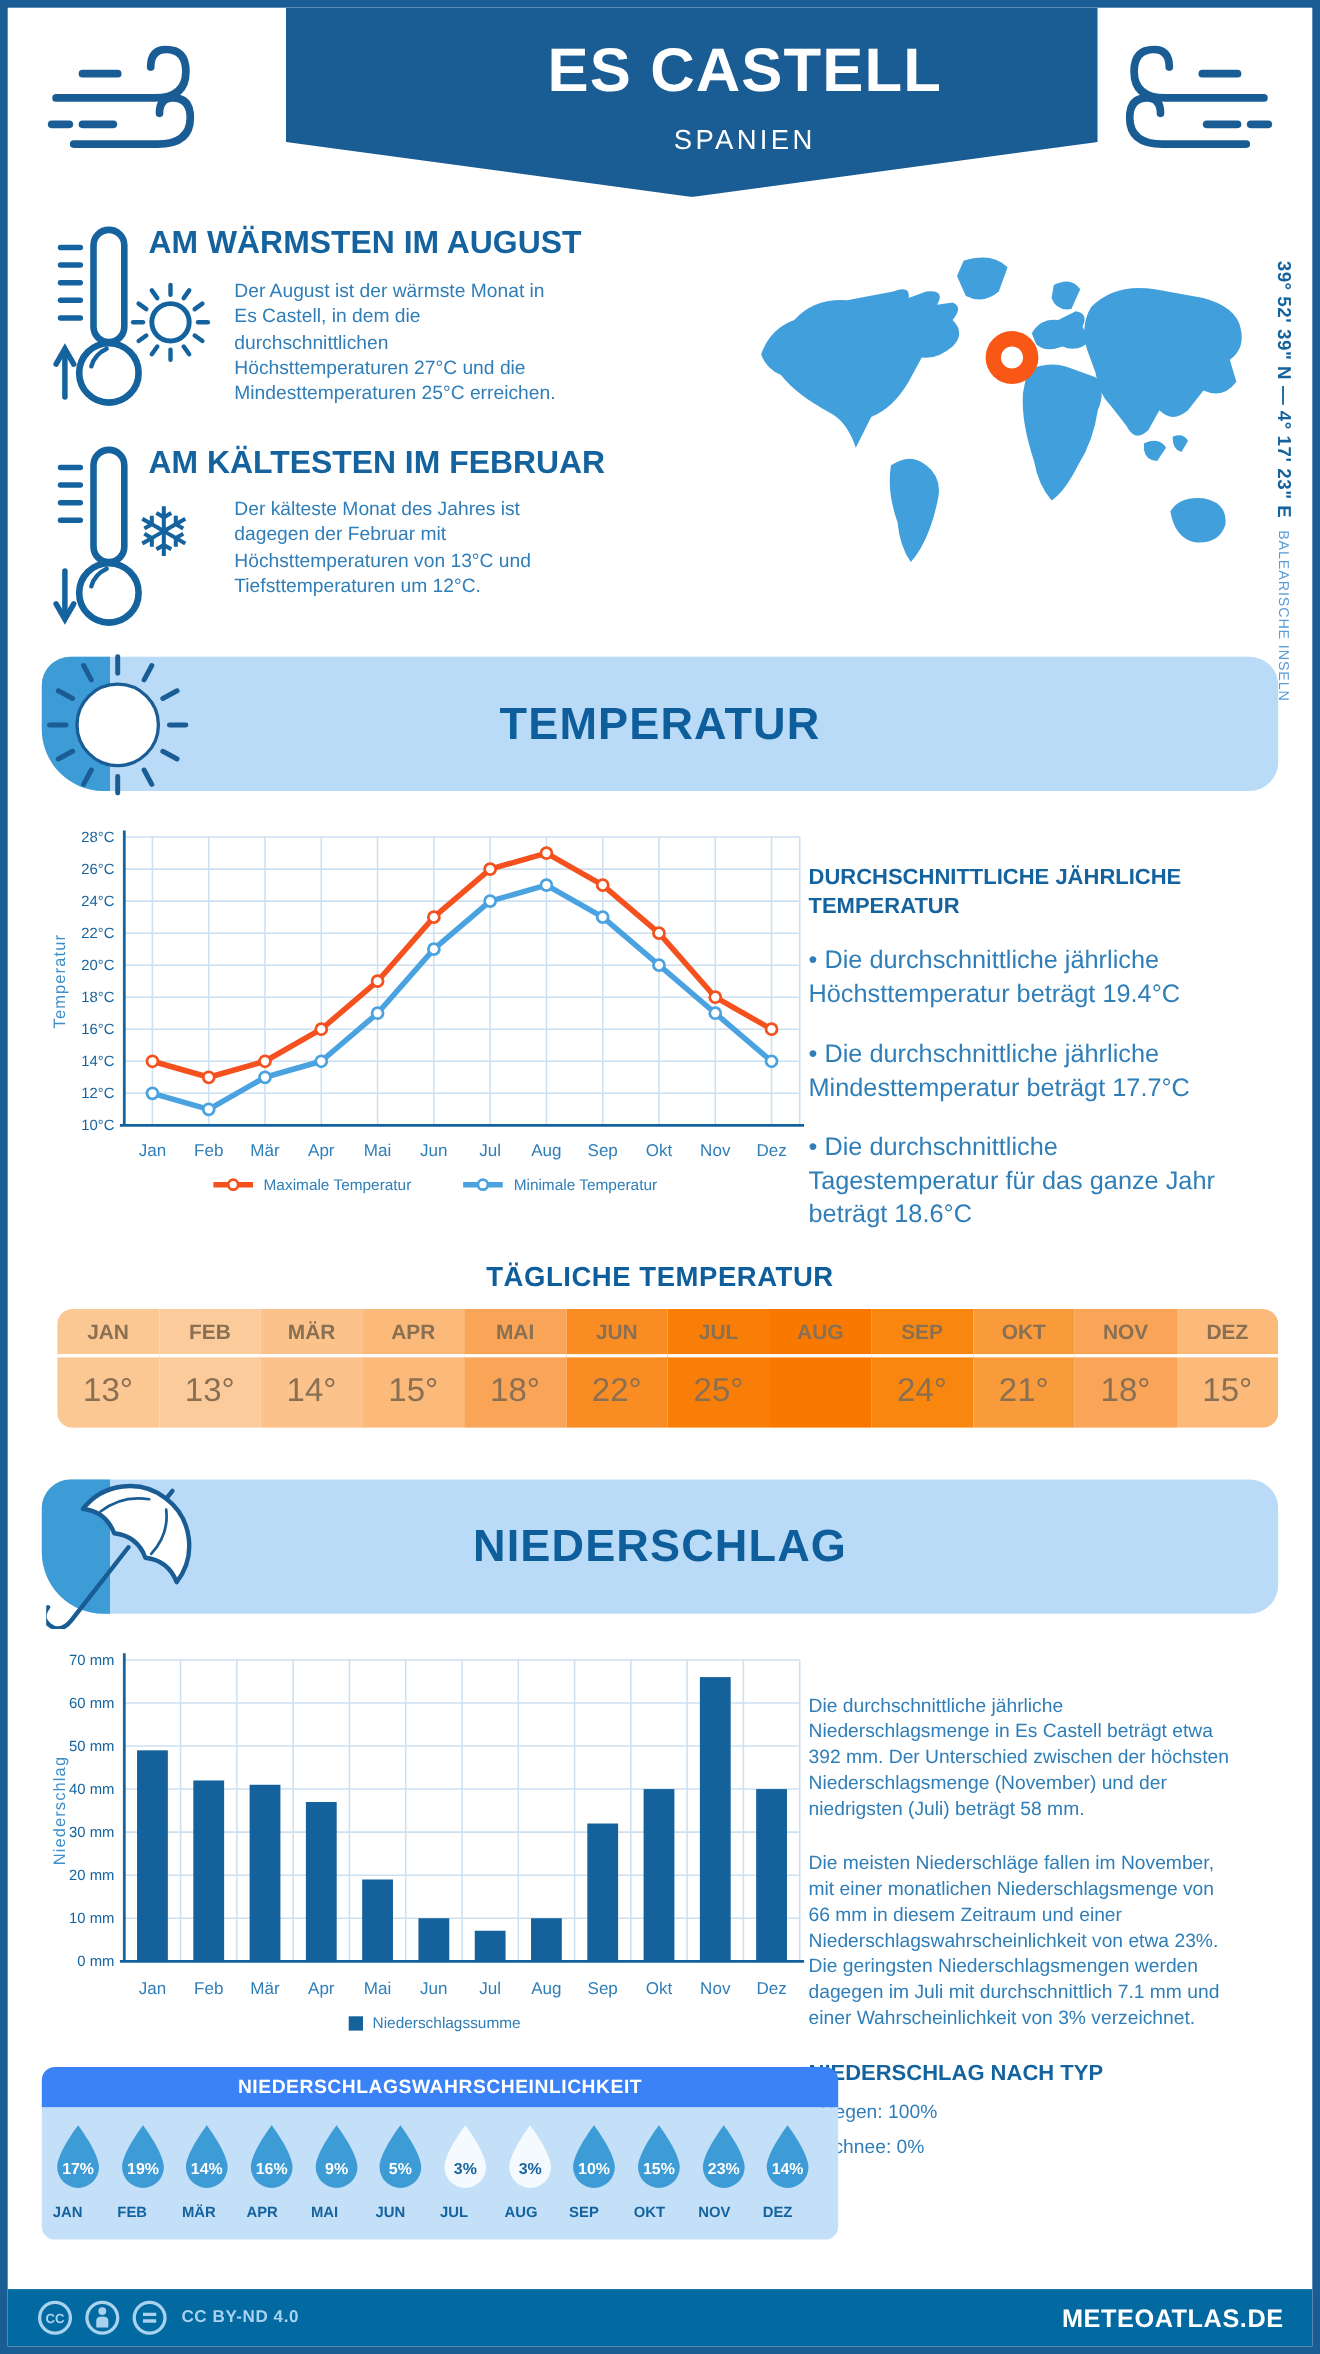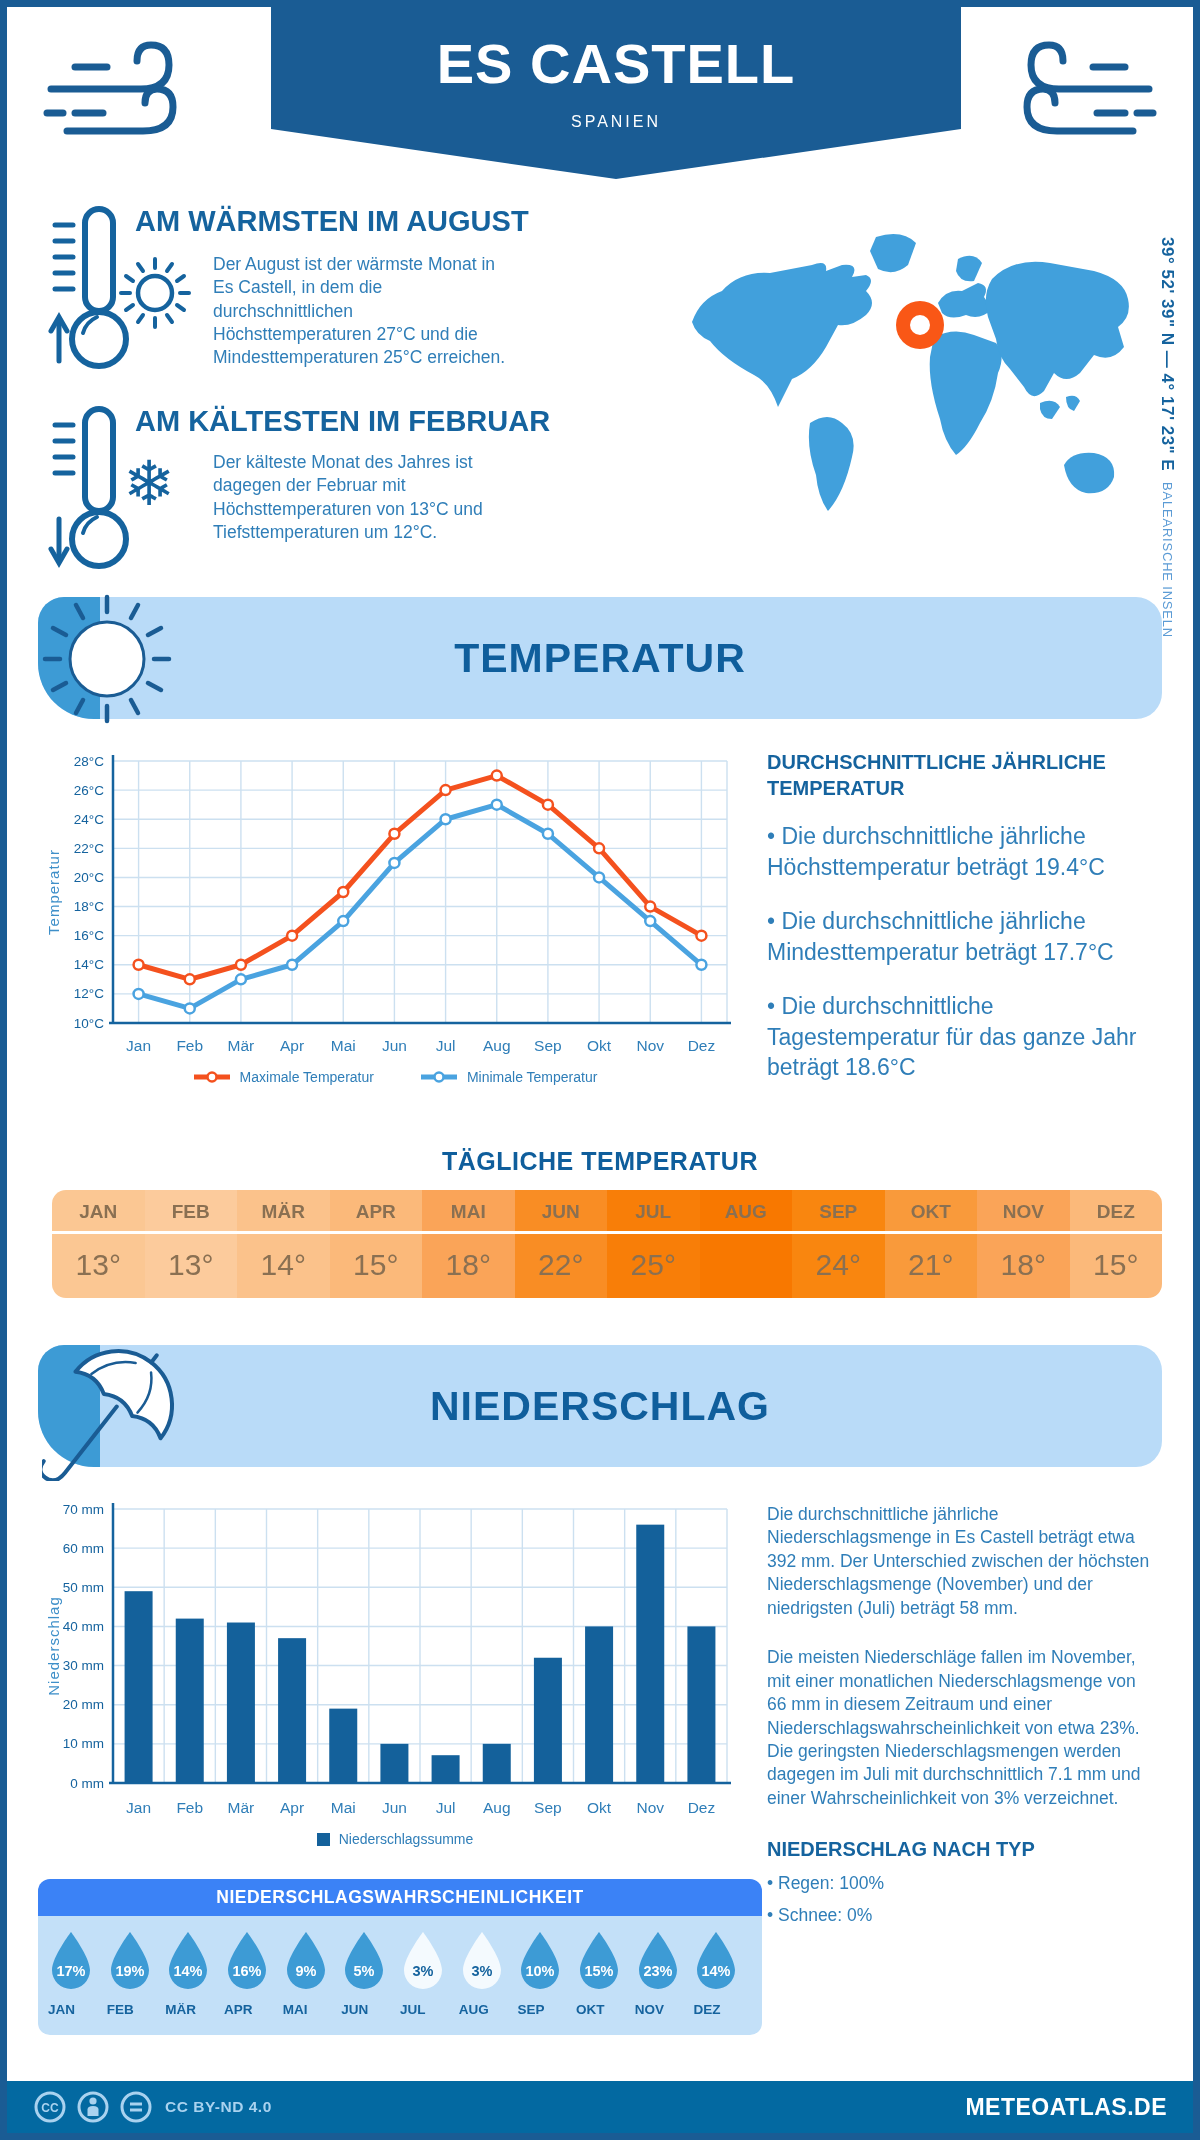--- a/index.html
+++ b/index.html
@@ -1,22 +1,22 @@
 <!DOCTYPE html>
 <html><head>
 <meta charset="utf-8">
 <style>
   html,body{margin:0;padding:0;background:#fff;font-family:"Liberation Sans",sans-serif;}
   .page{position:relative;width:1200px;height:2140px;border:7px solid #1A5C94;box-sizing:border-box;background:#fff;overflow:hidden;}
 
   
-  .banner{position:absolute;left:264px;top:0;width:690px;height:172px;background:#1A5C94;
-          clip-path:polygon(0 0,100% 0,100% 71%,50% 100%,0 71%);}
+  .banner{position:absolute;left:253px;top:0;width:690px;height:172px;background:#1A5C94;
+          clip-path:polygon(0 0,100% 0,100% 71%,50% 100%,0 71%);padding-left:48px;}
   .banner-title{position:absolute;top:24px;width:100%;text-align:center;font-size:56px;font-weight:bold;color:#fff;letter-spacing:1px;}
-  .banner-sub{position:absolute;top:106px;width:100%;text-align:center;font-size:16px;color:#fff;letter-spacing:3px;}
+  .banner-sub{position:absolute;top:106px;width:100%;text-align:center;font-size:25px;color:#fff;letter-spacing:3px;}
   .wind{position:absolute;top:20px;}
   .wind.left{left:34px;} .wind.right{right:34px;transform:scaleX(-1);}
 
   
   .h-title{position:absolute;font-size:29px;font-weight:bold;color:#15639E;}
   .h-text{position:absolute;font-size:17.5px;line-height:1.33;color:#2F7EB8;}
   .flake{position:absolute;left:116px;top:440px;font-size:62px;color:#15639E;font-family:"DejaVu Sans",sans-serif;}
 
   
   .map{position:absolute;left:655px;top:200px;}
@@ -30,21 +30,21 @@
   .sec-title{position:absolute;width:100%;top:50%;transform:translateY(-50%);text-align:center;
              font-size:41px;font-weight:bold;color:#0F5E9C;letter-spacing:1px;}
   .sec-icon{position:absolute;left:4px;top:-4px;}
 
   
   .chart{position:absolute;left:38px;}
   .legend{position:absolute;left:38px;width:700px;display:flex;justify-content:center;gap:46px;align-items:center;}
   .legend-item{display:flex;align-items:center;gap:9px;font-size:14px;color:#2F7EB8;}
 
   
-  .col-right{position:absolute;left:760px;width:392px;}
+  .col-right{position:absolute;left:728px;width:392px;margin-top:36px;}
   .col-heading{font-size:20px;font-weight:bold;color:#15639E;line-height:1.3;}
   .bullets{margin-top:20px;}
   .bullet{font-size:23px;color:#2F7EB8;line-height:1.33;margin-bottom:24px;}
 
   
   .daily-title{position:absolute;left:0;top:1140px;width:100%;text-align:center;font-size:25px;font-weight:bold;color:#0F5E9C;letter-spacing:.5px;}
   .daily-table{position:absolute;left:45px;top:1183px;width:1110px;height:108px;display:flex;border-radius:14px;overflow:hidden;}
   .daily-col{flex:1;}
   .daily-month{height:41px;line-height:44px;text-align:center;font-size:19px;font-weight:bold;border-bottom:3px solid #fff;}
   .daily-val{height:64px;line-height:62px;text-align:center;font-size:30px;font-weight:normal;}

